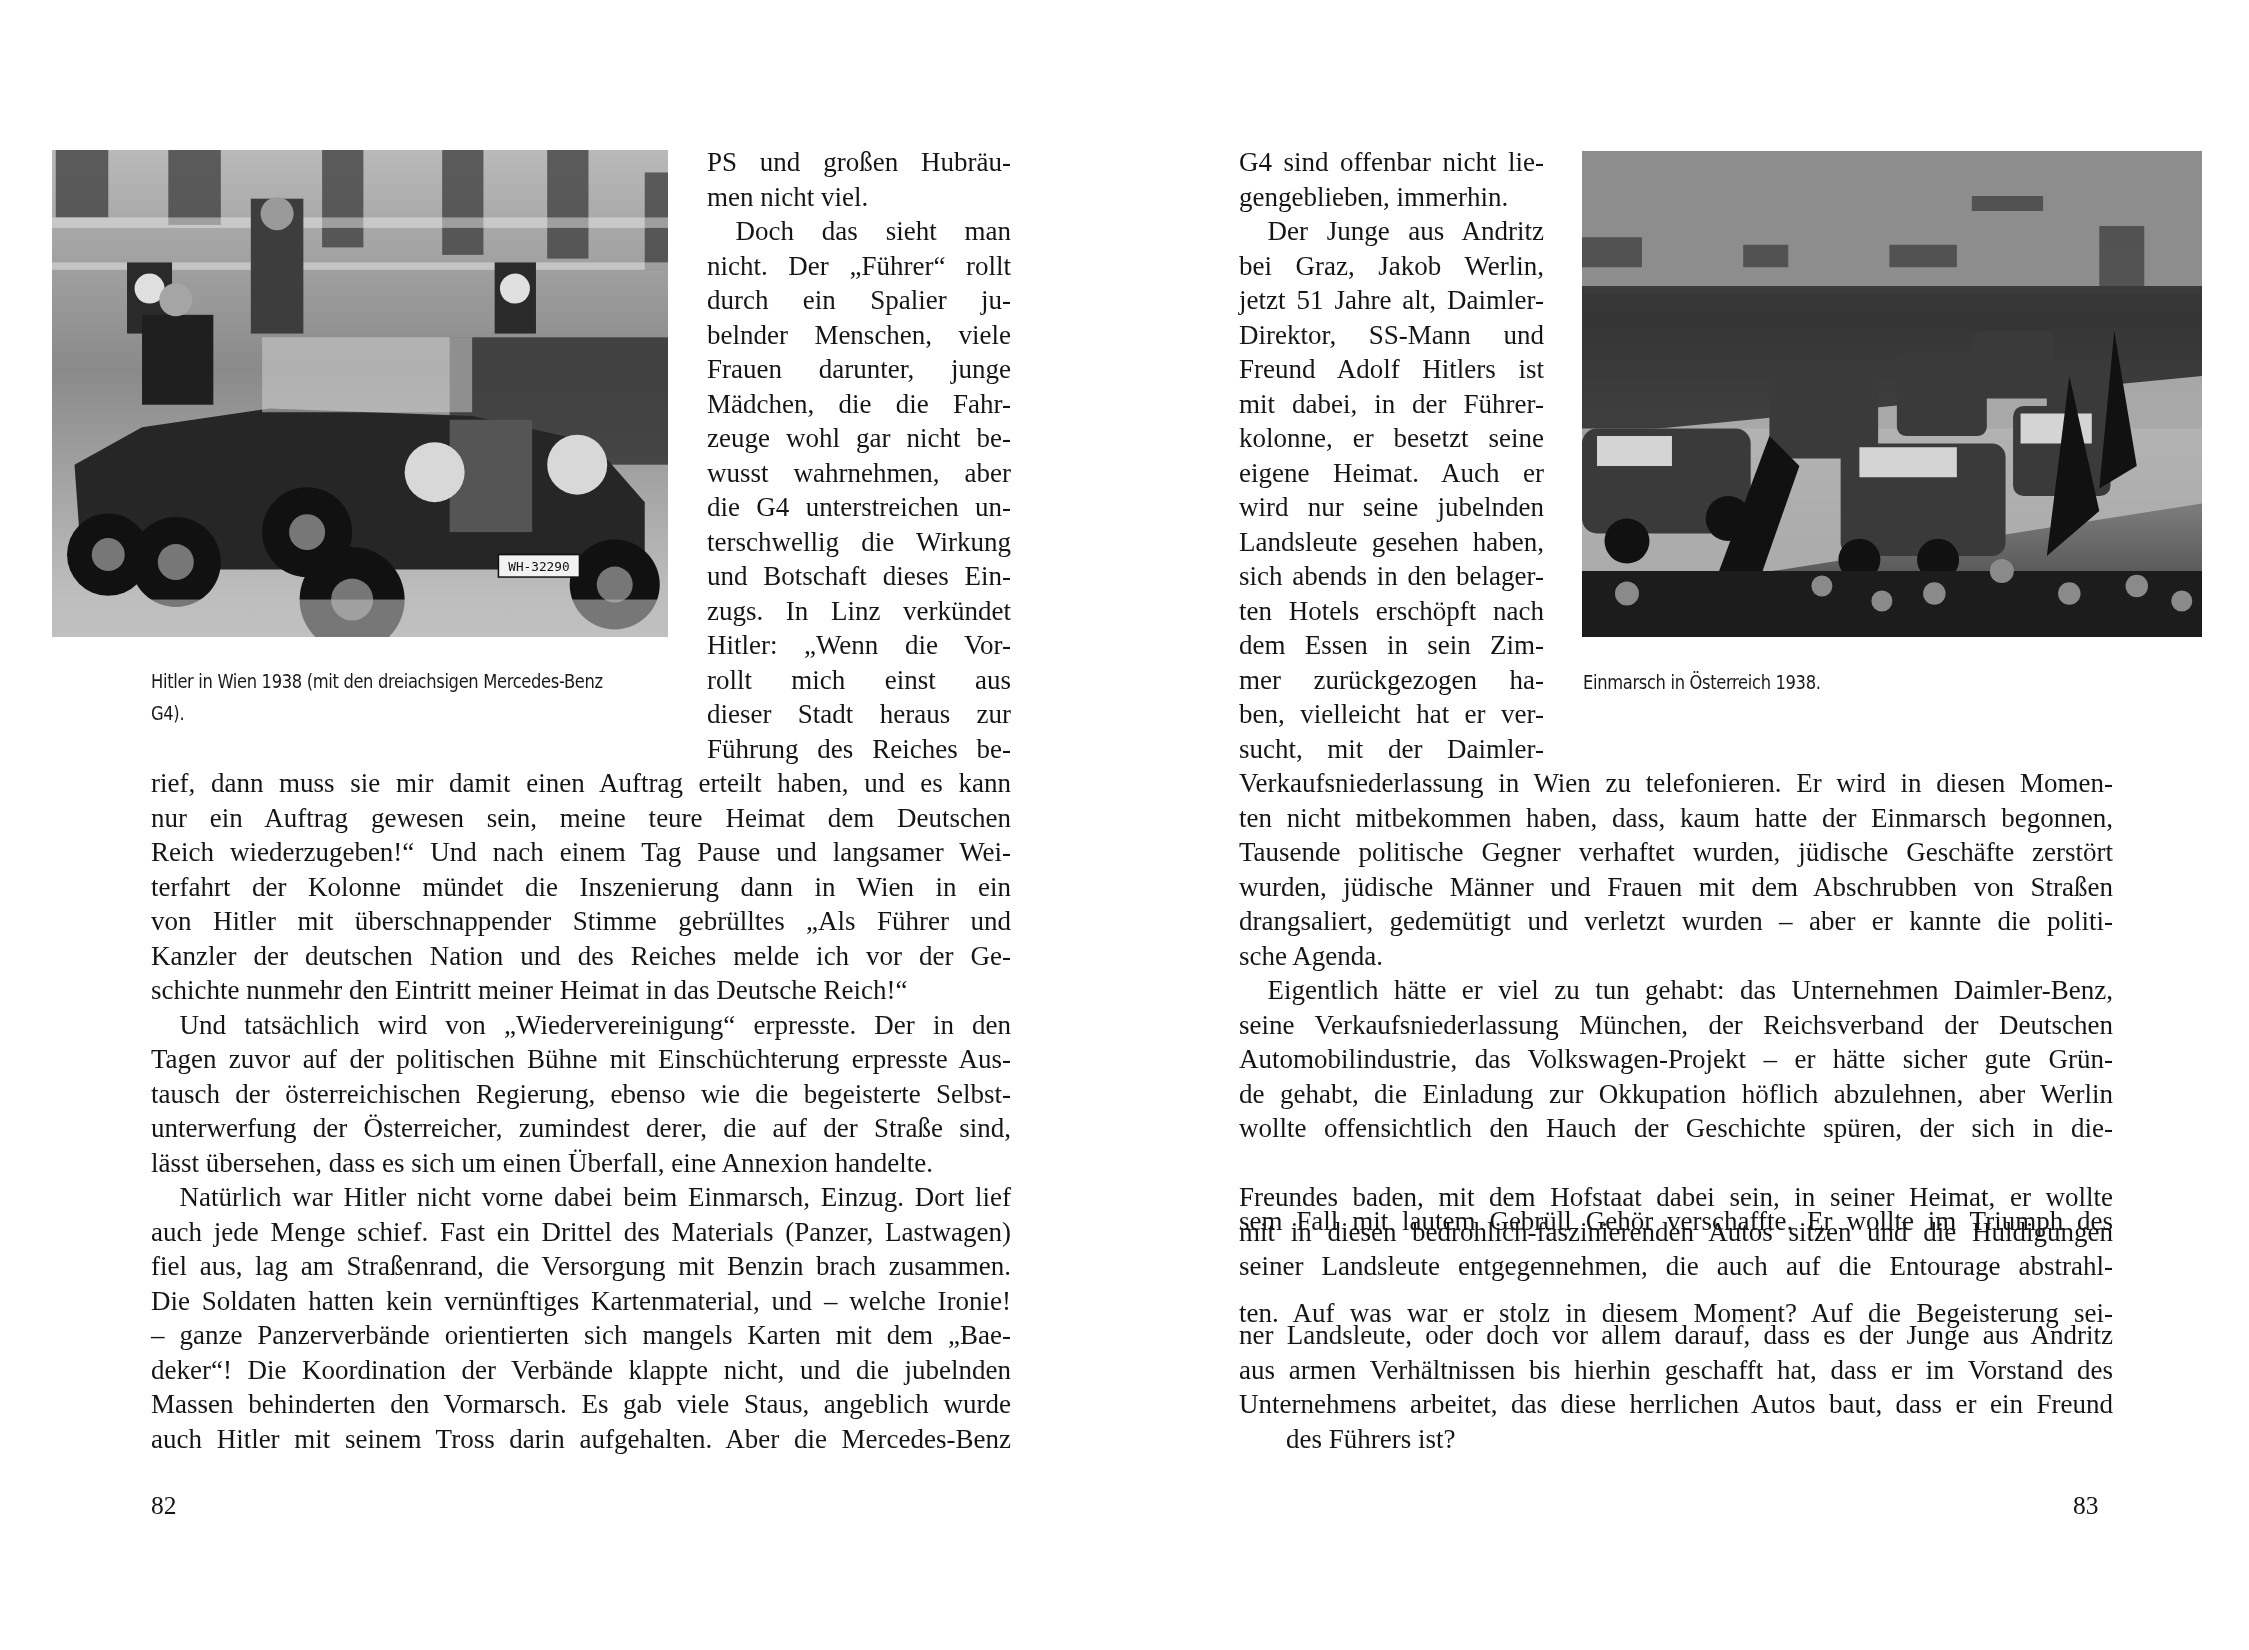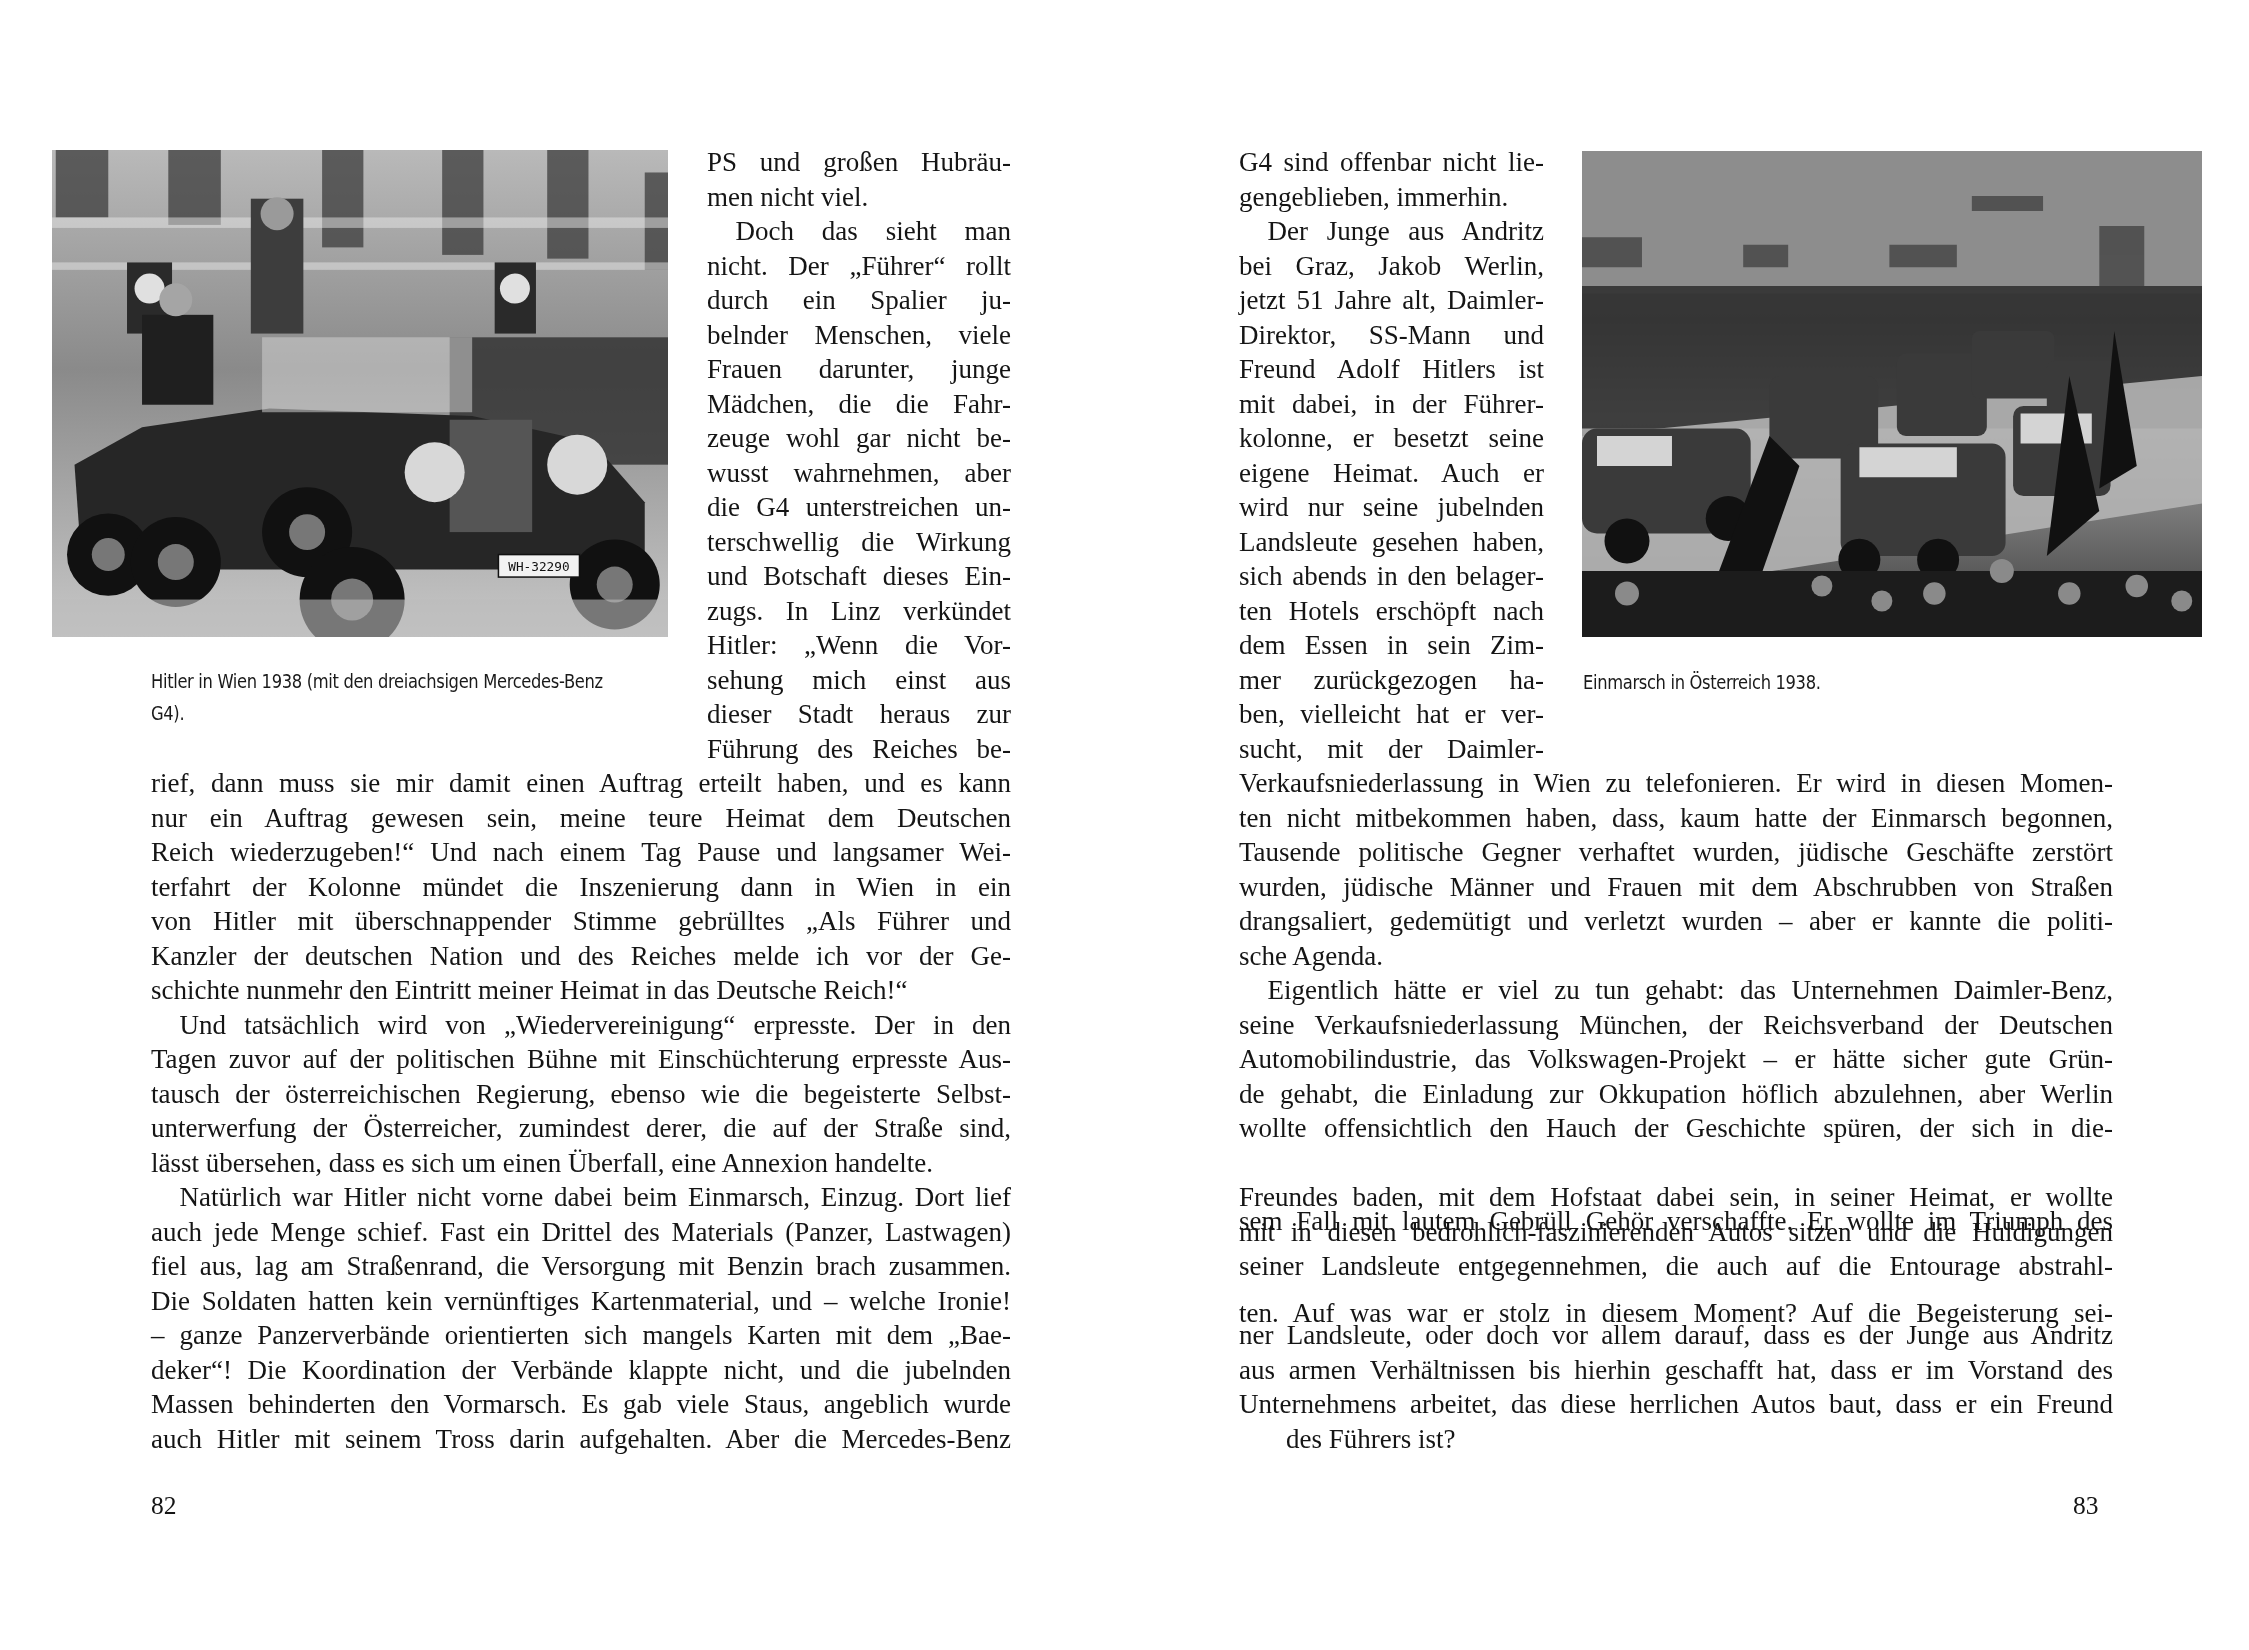--- a/index.html
+++ b/index.html
@@ -130,21 +130,21 @@
         <div class="body-line" style="left: 707px; width: 304px; top: 318px;">belnder Menschen, viele</div>
         <div class="body-line" style="left: 707px; width: 304px; top: 352px;">Frauen darunter, junge</div>
         <div class="body-line" style="left: 707px; width: 304px; top: 387px;">Mädchen, die die Fahr-</div>
         <div class="body-line" style="left: 707px; width: 304px; top: 421px;">zeuge wohl gar nicht be-</div>
         <div class="body-line" style="left: 707px; width: 304px; top: 456px;">wusst wahrnehmen, aber</div>
         <div class="body-line" style="left: 707px; width: 304px; top: 490px;">die G4 unterstreichen un-</div>
         <div class="body-line" style="left: 707px; width: 304px; top: 525px;">terschwellig die Wirkung</div>
         <div class="body-line" style="left: 707px; width: 304px; top: 559px;">und Botschaft dieses Ein-</div>
         <div class="body-line" style="left: 707px; width: 304px; top: 594px;">zugs. In Linz verkündet</div>
         <div class="body-line" style="left: 707px; width: 304px; top: 628px;">Hitler: „Wenn die Vor-</div>
-        <div class="body-line" style="left: 707px; width: 304px; top: 663px;">sehung mich einst aus</div>
+        <div class="body-line" style="left: 707px; width: 304px; top: 663px;">rollt mich einst aus</div>
         <div class="body-line" style="left: 707px; width: 304px; top: 697px;">dieser Stadt heraus zur</div>
         <div class="body-line" style="left: 707px; width: 304px; top: 732px;">Führung des Reiches be-</div>
       </div>
     <div id="left-full">
         <div class="body-line" style="left: 151px; width: 860px; top: 766px;">rief, dann muss sie mir damit einen Auftrag erteilt haben, und es kann</div>
         <div class="body-line" style="left: 151px; width: 860px; top: 801px;">nur ein Auftrag gewesen sein, meine teure Heimat dem Deutschen</div>
         <div class="body-line" style="left: 151px; width: 860px; top: 835px;">Reich wiederzugeben!“ Und nach einem Tag Pause und langsamer Wei-</div>
         <div class="body-line" style="left: 151px; width: 860px; top: 870px;">terfahrt der Kolonne mündet die Inszenierung dann in Wien in ein</div>
         <div class="body-line" style="left: 151px; width: 860px; top: 904px;">von Hitler mit überschnappender Stimme gebrülltes „Als Führer und</div>
         <div class="body-line" style="left: 151px; width: 860px; top: 939px;">Kanzler der deutschen Nation und des Reiches melde ich vor der Ge-</div>

